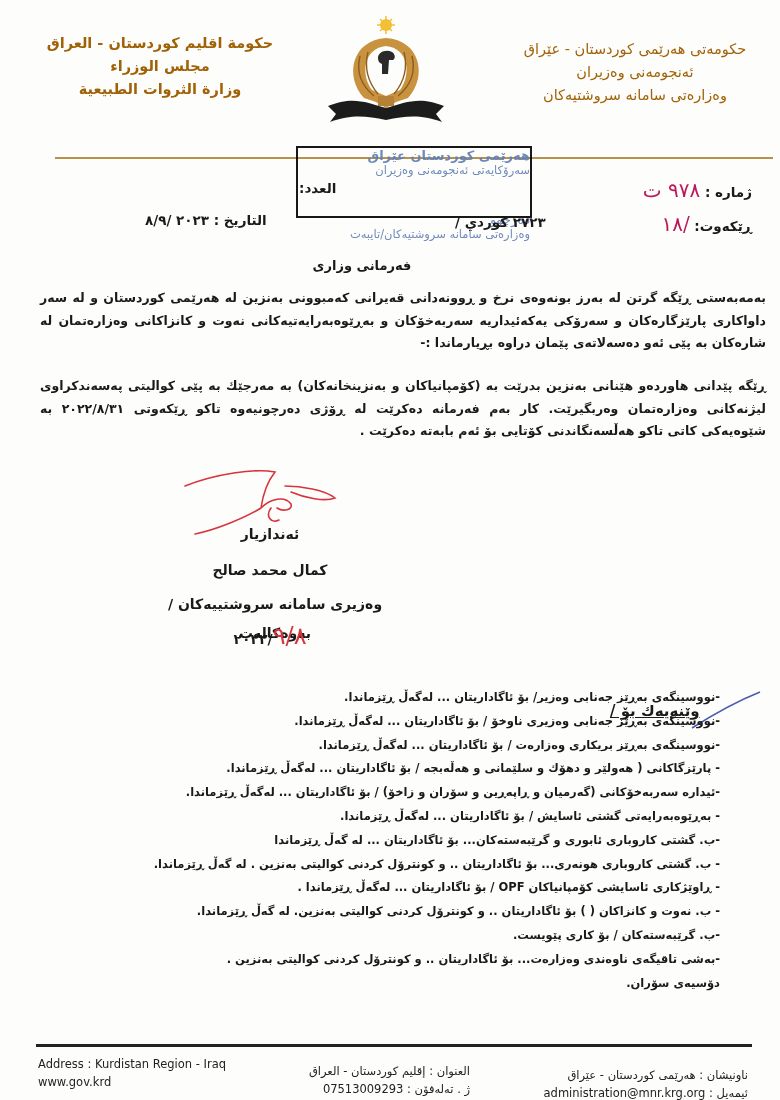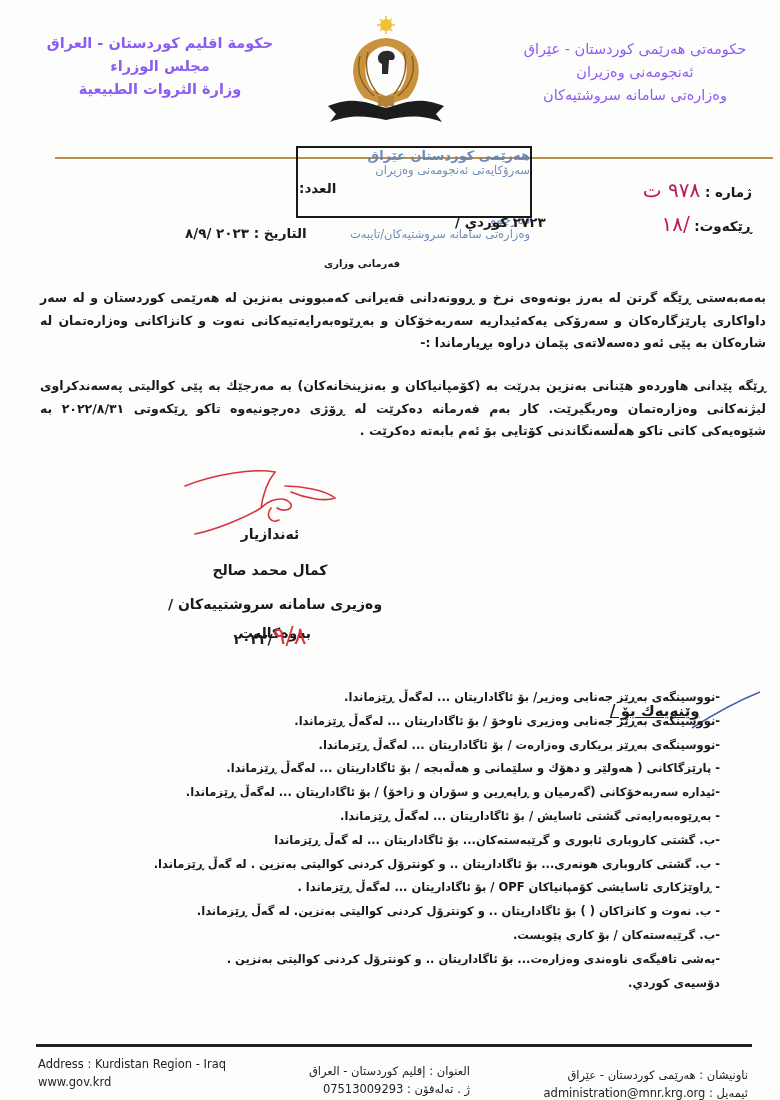--- a/index.html
+++ b/index.html
@@ -2,34 +2,34 @@
 <html><head>
 <meta charset="utf-8">
 <style>
   html, body { margin: 0; padding: 0; }
   body {
     width: 780px; height: 1100px; background: #fdfdfb; position: relative; overflow: hidden;
     font-family: "DejaVu Sans", sans-serif; color: #1a1a1a;
   }
   .abs { position: absolute; }
   .rtl { direction: rtl; }
-  .hdr { font-size: 14.5px; font-weight: bold; line-height: 23px; text-align: center; color: #8b5cf6; }
+  .hdr { font-size: 14.5px; font-weight: bold; line-height: 23px; text-align: center; color: #a16207; }
   .hdr-left { left: 20px; top: 32px; width: 280px; }
   .hdr-right { left: 490px; top: 38px; width: 290px; font-weight: normal; }
   .emblem { left: 322px; top: 16px; width: 128px; height: 108px; }
   .rule-top { left: 55px; top: 157px; width: 718px; height: 2px; background: #b8914a; }
   .stamp {
     left: 296px; top: 146px; width: 232px; height: 68px; border: 2px solid #000000; border-radius: 0;
     color: #5f7fb6; text-align: right; font-size: 11.5px; line-height: 15px; opacity: 0.9;
   }
   .stamp .l1 { font-size: 13px; font-weight: bold; letter-spacing: 1px; }
   .stamp .l3 { font-size: 13px; letter-spacing: 3px; margin-top: 34px; }
   .meta { font-size: 13.5px; font-weight: bold; white-space: nowrap; }
   .hand { color: #be185d; font-weight: normal; font-size: 20px; font-family: "DejaVu Serif", serif; }
-  .title { left: 0; width: 724px; top: 258px; text-align: center; font-size: 10px; font-weight: bold; }
+  .title { left: 0; width: 724px; top: 258px; text-align: center; font-size: 13px; font-weight: bold; }
   .body-p { left: 40px; width: 726px; font-size: 12.5px; font-weight: bold; line-height: 22.5px; text-align: justify; }
   .sig { left: 175px; top: 468px; width: 170px; height: 70px; }
   .signer { text-align: center; font-weight: bold; font-size: 14px; line-height: 29px; left: 150px; width: 240px; }
   .handdate { color: #d8343e; font-family: "DejaVu Serif", serif; font-size: 24px; font-weight: normal; }
   .cc-title { left: 610px; top: 666px; font-size: 15px; font-weight: bold; text-decoration: underline; margin-top: 36px; }
   .cc-list { right: 60px; top: 686px; width: 560px; list-style: none; margin: 0; padding: 0; }
   .cc-list li { font-size: 11.5px; font-weight: bold; line-height: 23.8px; white-space: nowrap; text-align: right; }
   .rule-bottom { left: 36px; top: 1044px; width: 716px; height: 3px; background: #222; }
   .foot { font-size: 11.5px; line-height: 18px; color: #222; }
   .foot.en { left: 38px; top: 1055px; font-family: "DejaVu Sans", sans-serif; text-align: left; }
@@ -82,21 +82,21 @@
   <span>ژمارە :</span>
   <span class="hand">٩٧٨ ت</span>
 </div>
 <div class="abs meta rtl" style="left:255px; top:180px;margin-left:44px;">العدد:</div>
 
 <div class="abs meta rtl" style="right:28px; top:212px;">
   <span>ڕێکەوت:</span>
   <span class="hand">/١٨</span>
 </div>
 <div class="abs meta rtl" style="left:455px; top:214px;">٢٧٢٣ کوردي /</div>
-<div class="abs meta rtl" style="left:145px; top:225px;margin-left:40px;">
+<div class="abs meta rtl" style="left:145px; top:212px;">
   <span>التاریخ :</span>
   <span>٢٠٢٣ /٨/٩</span>
 </div>
 
 <div class="abs title rtl">فەرمانی وزاری</div>
 
 <div class="abs body-p rtl" style="top:287px;">بەمەبەستی ڕێگە گرتن لە بەرز بونەوەی نرخ و ڕوونەدانی قەیرانی کەمبوونی بەنزین لە هەرێمی کوردستان و لە سەر داواکاری پارێزگارەکان و سەرۆکی یەکەئیداریە سەربەخۆکان و بەڕێوەبەرایەتیەکانی نەوت و کانزاکانی وەزارەتمان لە شارەکان بە پێی ئەو دەسەلاتەی پێمان دراوە بڕیارماندا :-</div>
 <div class="abs body-p rtl" style="top:375px;">ڕێگە پێدانی هاوردەو هێنانی بەنزین بدرێت بە (کۆمپانیاکان و بەنزینخانەکان) بە مەرجێك بە پێی کوالیتی پەسەندکراوی لیژنەکانی وەزارەتمان وەربگیرێت. کار بەم فەرمانە دەکرێت لە ڕۆژی دەرچونیەوە تاکو ڕێکەوتی ٢٠٢٢/٨/٣١ بە شێوەیەکی کاتی تاکو هەڵسەنگاندنی کۆتایی بۆ ئەم بابەتە دەکرێت .</div>
 
 <div class="abs sig">
@@ -124,21 +124,21 @@
   <li>-نووسینگەی بەڕێز بریکاری وەزارەت / بۆ ئاگاداریتان ... لەگەڵ ڕێزماندا.</li>
   <li>- پارێزگاکانی ( هەولێر و دهۆك و سلێمانی و هەڵەبجە / بۆ ئاگاداریتان ... لەگەڵ ڕێزماندا.</li>
   <li>-ئیدارە سەربەخۆکانی (گەرمیان و ڕاپەڕین و سۆران و زاخۆ) / بۆ ئاگاداریتان ... لەگەڵ ڕێزماندا.</li>
   <li>- بەڕێوەبەرایەتی گشتی ئاسایش / بۆ ئاگاداریتان ... لەگەڵ ڕێزماندا.</li>
   <li>-ب. گشتی کاروباری ئابوری و گرێبەستەکان... بۆ ئاگاداریتان ... لە گەڵ ڕێزماندا</li>
   <li>- ب. گشتی کاروباری هونەری... بۆ ئاگاداریتان .. و کونترۆل کردنی کوالیتی بەنزین . لە گەڵ ڕێزماندا.</li>
   <li>- ڕاوێژکاری ئاسایشی کۆمپانیاکان OPF / بۆ ئاگاداریتان ... لەگەڵ ڕێزماندا .</li>
   <li>- ب. نەوت و کانزاکان ( ) بۆ ئاگاداریتان .. و کونترۆل کردنی کوالیتی بەنزین. لە گەڵ ڕێزماندا.</li>
   <li>-ب. گرێبەستەکان / بۆ کاری پێویست.</li>
   <li>-بەشی تاقیگەی ناوەندی وەزارەت... بۆ ئاگاداریتان .. و کونترۆل کردنی کوالیتی بەنزین .</li>
-  <li>دۆسیەی کوردي.</li>
+  <li>دۆسیەی سۆران.</li>
 </ul>
 
 <div class="abs rule-bottom"></div>
 <div class="abs foot en">
   <div>Address : Kurdistan Region - Iraq</div>
   <div>www.gov.krd</div>
 </div>
 <div class="abs foot mid rtl">
   <div>العنوان : إقليم كوردستان - العراق</div>
   <div>ژ . تەلەفۆن : 07513009293</div>

